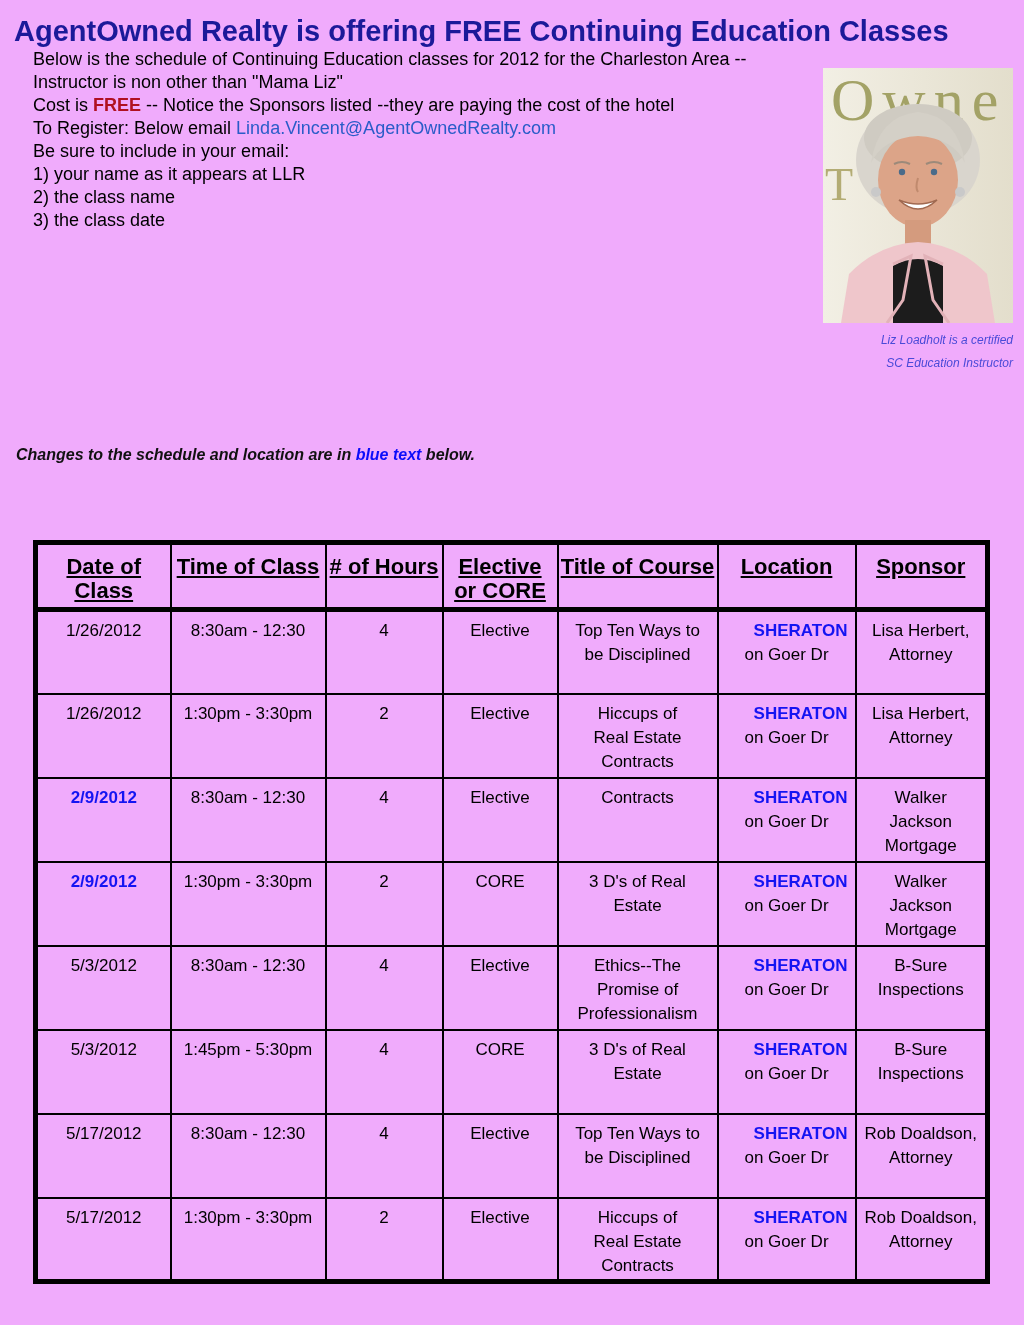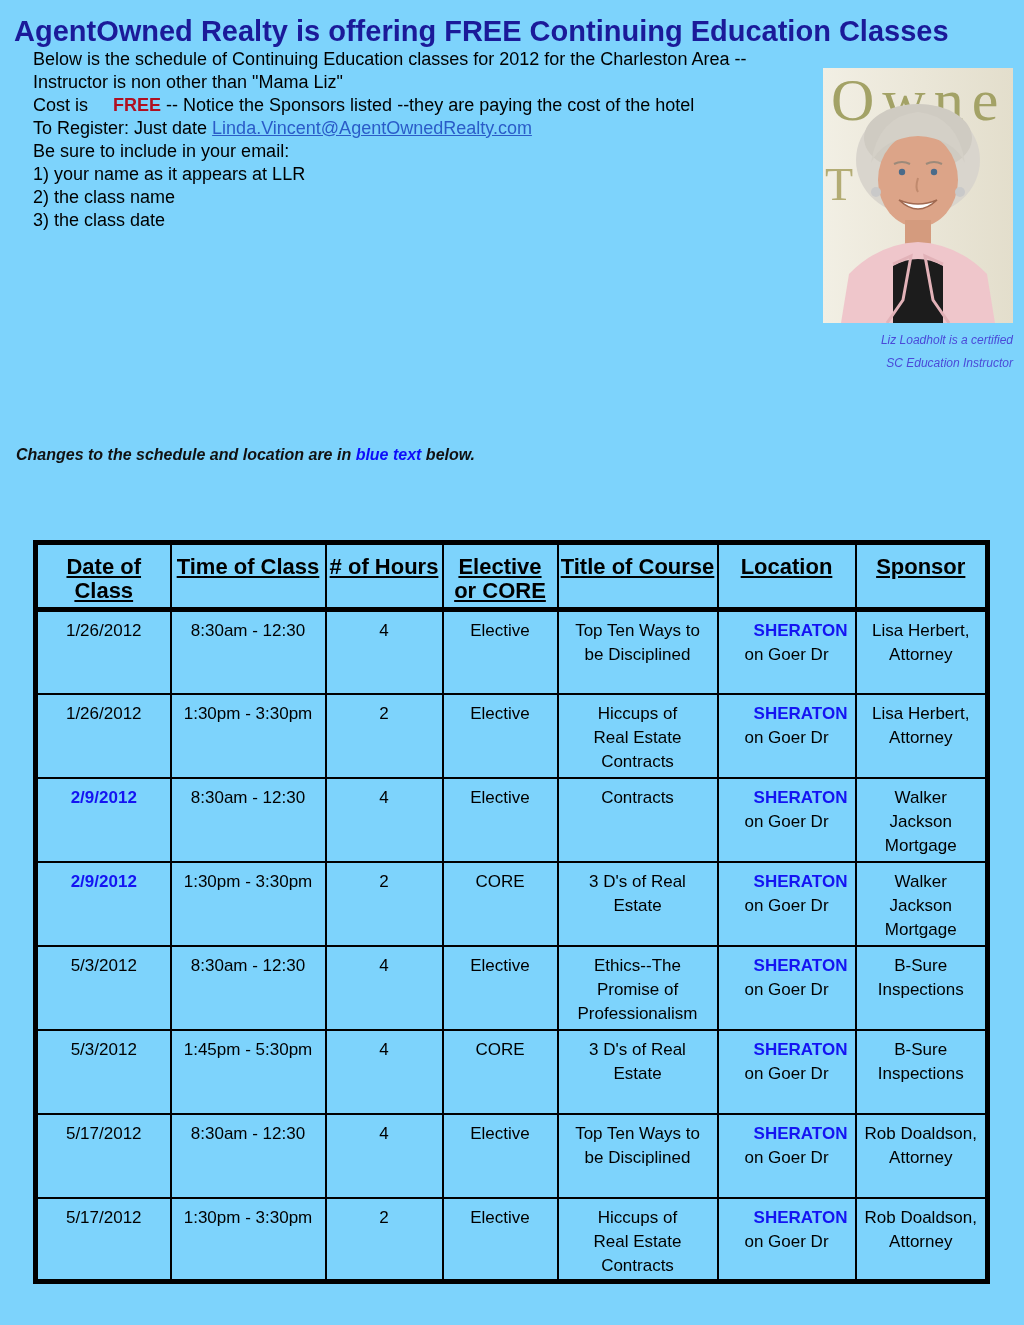--- a/index.html
+++ b/index.html
@@ -1,21 +1,21 @@
 <!DOCTYPE html>
 <html><head>
 <meta charset="utf-8">
 <style>
   * { box-sizing: border-box; }
   html, body { margin: 0; padding: 0; background: #fff; }
   .page {
     position: relative;
     width: 1024px;
     height: 1325px;
-    background: #7dd3fc;
+    background: #f0abfc;
     color: #000;
     font-family: "Liberation Sans", sans-serif;
     overflow: hidden;
   }
 
   
   .title {
     margin: 14px 0 0 14px;
     font-size: 29px;
     line-height: 34px;
@@ -27,25 +27,25 @@
   
   .intro {
     margin-left: 33px;
     width: 790px;
     font-size: 18px;
     line-height: 23px;
   }
   .intro p { margin: 0; }
   .p-schedule { margin-top: 20px; }
   .p-cost { margin-top: 24px; }
-  .free-highlight { font-weight: bold; color: #B01020; margin-left: 20px; }
+  .free-highlight { font-weight: bold; color: #B01020; }
   .p-register { margin-top: 23px; font-weight: bold; color: #D51515; }
   .p-register .dashes { color: #000; font-weight: normal; }
   .p-toregister { margin-top: 24px; }
-  .email-link { color: #2A5CC8; text-decoration: underline; cursor: pointer; }
+  .email-link { color: #2A5CC8; cursor: pointer; }
   .p-include { margin-top: 22px; }
 
   
   .photo-block {
     position: absolute;
     left: 823px;
     top: 68px;
     width: 190px;
     text-align: right;
   }
@@ -120,21 +120,21 @@
 <div class="page">
 
   <h1 class="title">AgentOwned Realty is offering FREE Continuing Education Classes</h1>
 
   <div class="intro">
     <p class="p-schedule">
       <span style="display:block">Below is the schedule of Continuing Education classes for 2012 for the Charleston Area --</span>
       <span style="display:block">Instructor is non other than "Mama Liz"</span>
     </p>
     <p class="p-cost"><span>Cost is </span><span class="free-highlight">FREE</span><span> -- Notice the Sponsors listed --they are paying the cost of the hotel</span></p>
-    <p class="p-toregister"><span>To Register: Just date </span><a class="email-link">Linda.Vincent@AgentOwnedRealty.com</a></p>
+    <p class="p-toregister"><span>To Register: Below email </span><a class="email-link">Linda.Vincent@AgentOwnedRealty.com</a></p>
     <p class="p-include">
       <span style="display:block">Be sure to include in your email:</span>
       <span style="display:block">1) your name as it appears at LLR</span>
       <span style="display:block">2) the class name</span>
       <span style="display:block">3) the class date</span>
     </p>
   </div>
 
   <div class="photo-block">
     <svg class="photo-frame" viewBox="0 0 190 255" xmlns="http://www.w3.org/2000/svg">

